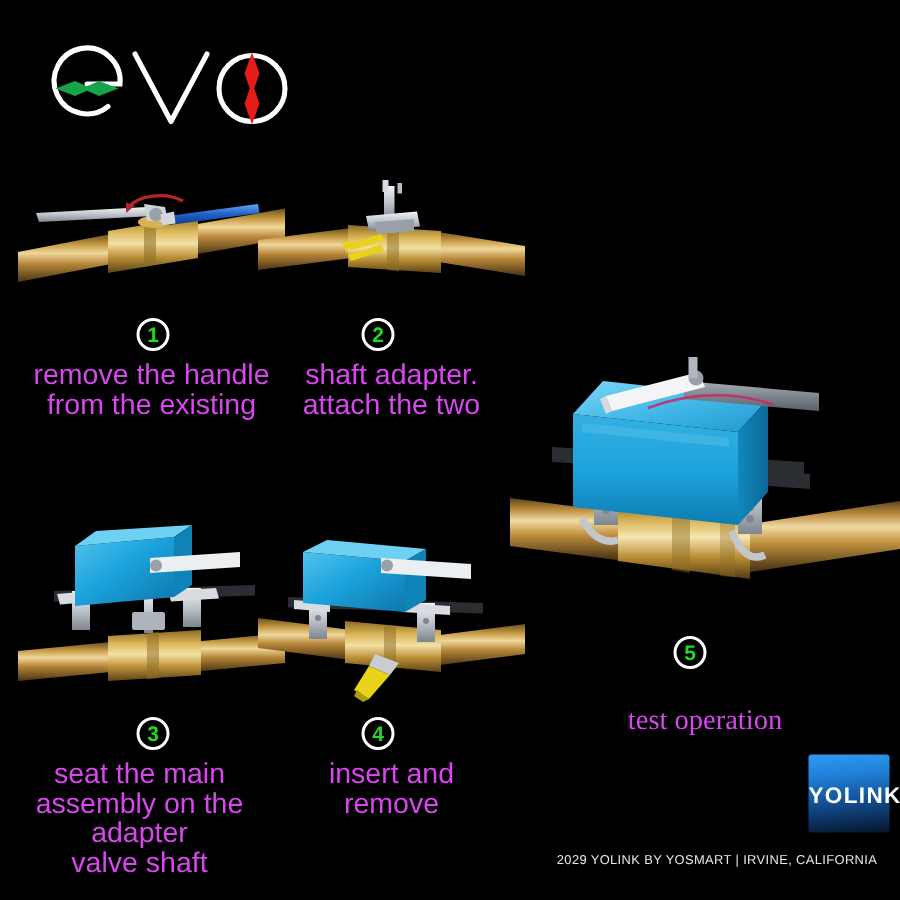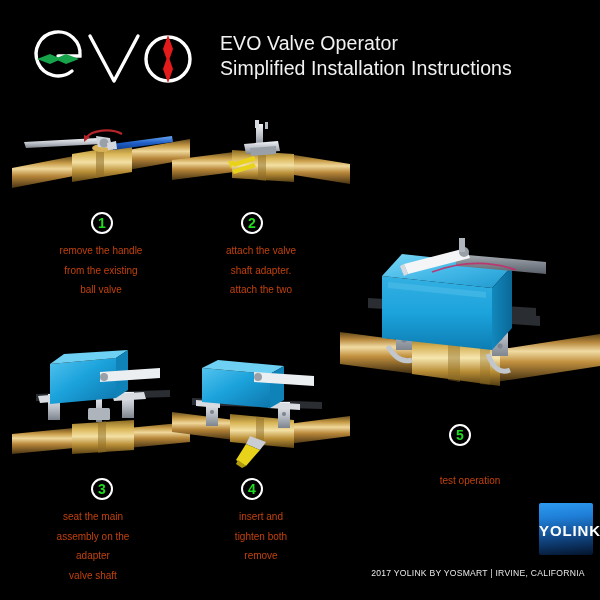--- a/index.html
+++ b/index.html
@@ -62,23 +62,23 @@
     box-sizing: border-box;
     color: #1fdc1f;
     font-size: 14px;
     font-weight: bold;
     line-height: 19px;
     text-align: center;
   }
   .caption {
     position: absolute;
     text-align: center;
-    font-size: 10px;
+    font-size: 19px;
     line-height: 19.5px;
-    color: #c2410c;
+    color: #d946ef;
   }
 
   
   #footer-text {
     position: absolute;
     left: 360px; top: 568px;
     width: 236px;
     text-align: center;
     font-size: 8.6px;
     letter-spacing: 0.25px;
@@ -122,24 +122,20 @@
           <path d="M62 8 L86 53 L110 8" fill="none" stroke="#ffffff" stroke-width="3.4" stroke-linecap="round" stroke-linejoin="round"></path>
         </g>
 
         <g>
           <circle cx="140" cy="31" r="22" fill="none" stroke="#ffffff" stroke-width="3.4"></circle>
           <path d="M140 7 L145 21 L141.5 31 L145 41 L140 55 L135 41 L138.5 31 L135 21 Z" fill="#e31b1b"></path>
         </g>
       </svg>
     </div>
 
-    <div class="title-block">
-      <div class="title-line">EVO Valve Operator</div>
-      <div class="title-line">Simplified Installation Instructions</div>
-    </div>
   </div>
 
   <div class="panel" style="left:12px; top:118px; width:178px; height:92px;">
     <svg class="art" viewBox="0 0 178 92">
       <defs>
         <linearGradient id="pipe1" x1="0" y1="0" x2="0" y2="1">
           <stop offset="0%" stop-color="#6a4e1c"></stop>
           <stop offset="22%" stop-color="#c79b46"></stop>
           <stop offset="40%" stop-color="#efd79a"></stop>
           <stop offset="62%" stop-color="#b8873a"></stop>
@@ -190,21 +186,20 @@
         <path d="M74 20 A22 12 0 0 1 110 16" fill="none" stroke="#b5252a" stroke-width="2.2"></path>
         <polygon points="72,17 78,19 72,24" fill="#b5252a"></polygon>
       </g>
     </svg>
   </div>
 
   <div class="step-badge" style="left:91px; top:212px;">1</div>
   <div class="caption" style="left:12px; top:241px; width:178px;">
     <div>remove the handle</div>
     <div>from the existing</div>
-    <div>ball valve</div>
   </div>
 
   <div class="panel" style="left:172px; top:118px; width:178px; height:92px;">
     <svg class="art" viewBox="0 0 178 92">
       <defs>
         <linearGradient id="pipe2" x1="0" y1="0" x2="0" y2="1">
           <stop offset="0%" stop-color="#6a4e1c"></stop>
           <stop offset="22%" stop-color="#c79b46"></stop>
           <stop offset="40%" stop-color="#efd79a"></stop>
           <stop offset="62%" stop-color="#b8873a"></stop>
@@ -244,21 +239,20 @@
       <g>
         <polygon points="60,45 82,38 84,42 62,49" fill="#e8d21a"></polygon>
         <polygon points="60,52 82,45 84,49 62,56" fill="#e8d21a"></polygon>
         <polygon points="56,43 63,43 59,51" fill="#e8d21a"></polygon>
       </g>
     </svg>
   </div>
 
   <div class="step-badge" style="left:241px; top:212px;">2</div>
   <div class="caption" style="left:172px; top:241px; width:178px;">
-    <div>attach the valve</div>
     <div>shaft adapter.</div>
     <div>attach the two</div>
   </div>
 
   <div class="panel" style="left:12px; top:350px; width:178px; height:118px;">
     <svg class="art" viewBox="0 0 178 118">
       <defs>
         <linearGradient id="pipe3" x1="0" y1="0" x2="0" y2="1">
           <stop offset="0%" stop-color="#6a4e1c"></stop>
           <stop offset="22%" stop-color="#c79b46"></stop>
@@ -388,21 +382,20 @@
         <polygon points="78,86 94,92 88,100 74,94" fill="#c9ccd2"></polygon>
         <polygon points="74,94 88,100 74,116 64,110" fill="#e8d21a"></polygon>
         <polygon points="66,110 74,116 70,118 64,114" fill="#b09c0d"></polygon>
       </g>
     </svg>
   </div>
 
   <div class="step-badge" style="left:241px; top:478px;">4</div>
   <div class="caption" style="left:172px; top:507px; width:178px;">
     <div>insert and</div>
-    <div>tighten both</div>
     <div>remove</div>
   </div>
 
   <div class="panel" style="left:340px; top:214px; width:260px; height:202px;">
     <svg class="art" viewBox="0 0 260 202">
       <defs>
         <linearGradient id="pipe5" x1="0" y1="0" x2="0" y2="1">
           <stop offset="0%" stop-color="#5e4418"></stop>
           <stop offset="18%" stop-color="#b98a3e"></stop>
           <stop offset="36%" stop-color="#f0dba3"></stop>
@@ -490,23 +483,23 @@
         <rect x="119" y="24" width="6" height="14" fill="#b0b6bd"></rect>
       </g>
 
       <g>
         <path d="M92 58 Q136 42 176 56" fill="none" stroke="#c0306d" stroke-width="1.8" opacity="0.9"></path>
       </g>
     </svg>
   </div>
 
   <div class="step-badge" style="left:449px; top:424px;">5</div>
-  <div class="caption" style="left:340px; top:471px; width:260px;">
+  <div class="caption" style="left:340px; top:471px; width:260px;font-family:Liberation Serif, serif;">
     <div>test operation</div>
   </div>
 
   <div id="yolink-logo">
     <div class="yl-text">YOLINK</div>
   </div>
 
-  <div id="footer-text">2017 YOLINK BY YOSMART  |  IRVINE, CALIFORNIA</div>
+  <div id="footer-text">2029 YOLINK BY YOSMART  |  IRVINE, CALIFORNIA</div>
 
 </div>
 
 </body></html>

